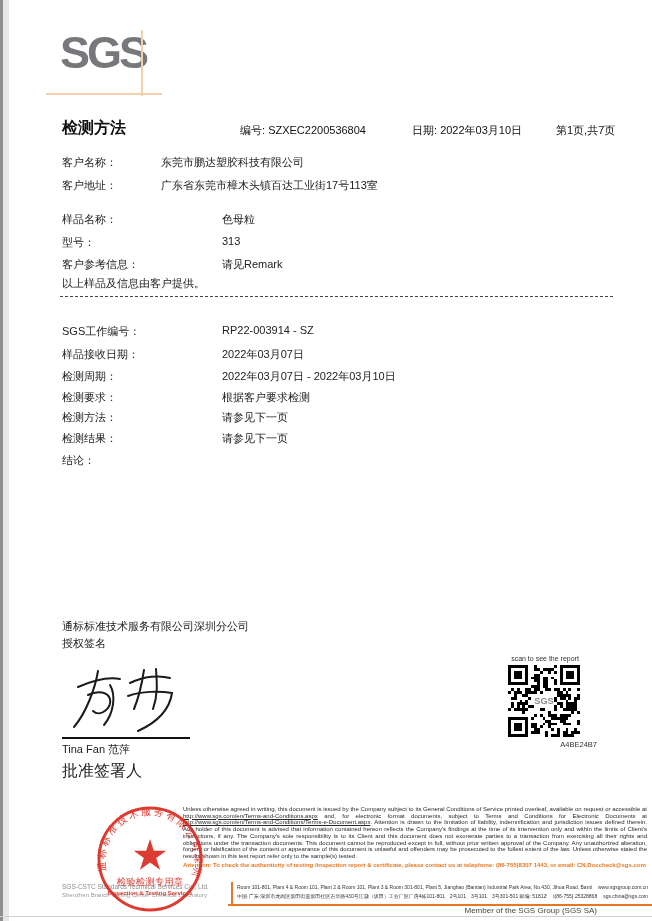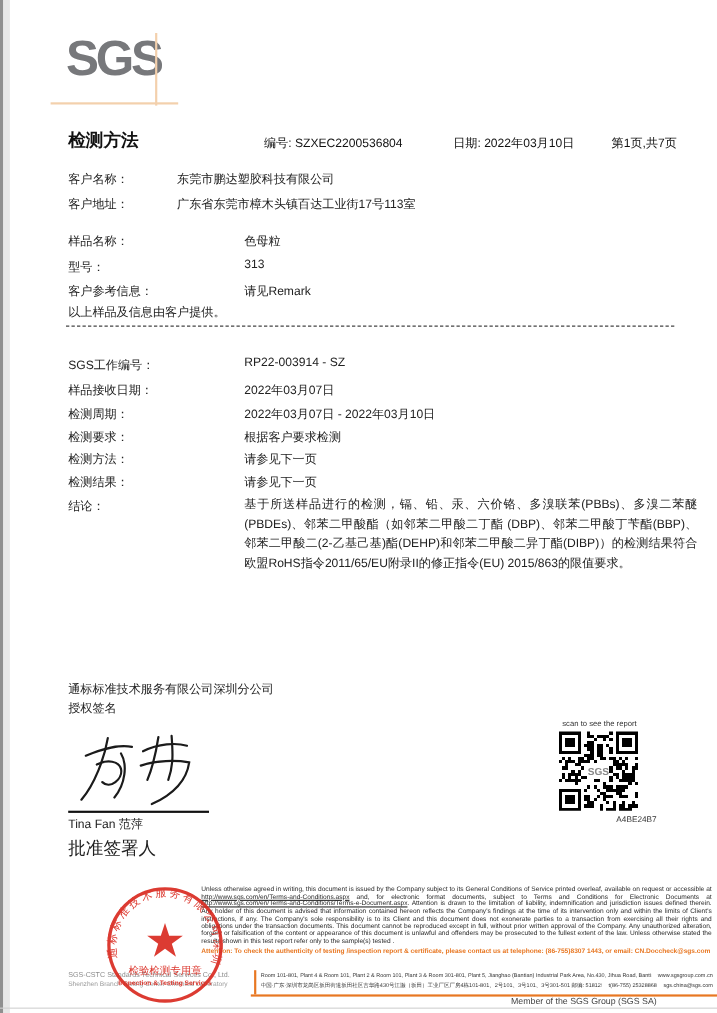--- a/index.html
+++ b/index.html
@@ -124,21 +124,20 @@
     <span class="v2">请参见下一页</span>
   </div>
   <div class="abs kv" style="top:431px">
     <span class="k">检测结果：</span>
     <span class="v2">请参见下一页</span>
   </div>
 
   <div class="abs kv" style="top:453px">
     <span class="k">结论：</span>
   </div>
-  <div class="abs conclusion">基于所送样品进行的检测，镉、铅、汞、六价铬、多溴联苯(PBBs)、多溴二苯醚(PBDEs)、邻苯二甲酸酯（如邻苯二甲酸二丁酯 (DBP)、邻苯二甲酸丁苄酯(BBP)、邻苯二甲酸二(2-乙基己基)酯(DEHP)和邻苯二甲酸二异丁酯(DIBP)）的检测结果符合欧盟RoHS指令2011/65/EU附录II的修正指令(EU) 2015/863的限值要求。</div>
 
   <div class="abs sig-company">通标标准技术服务有限公司深圳分公司</div>
   <div class="abs sig-auth">授权签名</div>
   <svg class="abs sig-svg" width="118" height="74" viewBox="0 0 118 74">
     <g fill="none" stroke="#1b1b1b" stroke-width="2" stroke-linecap="round">
       <path d="M10 24 C 26 17, 42 14, 52 16"></path>
       <path d="M30 8 C 27 26, 18 50, 6 64"></path>
       <path d="M20 32 C 30 27, 40 29, 42 36 C 44 45, 32 55, 25 48"></path>
       <path d="M42 22 C 48 32, 46 50, 36 62"></path>
       <path d="M62 20 C 76 13, 92 12, 102 15"></path>

